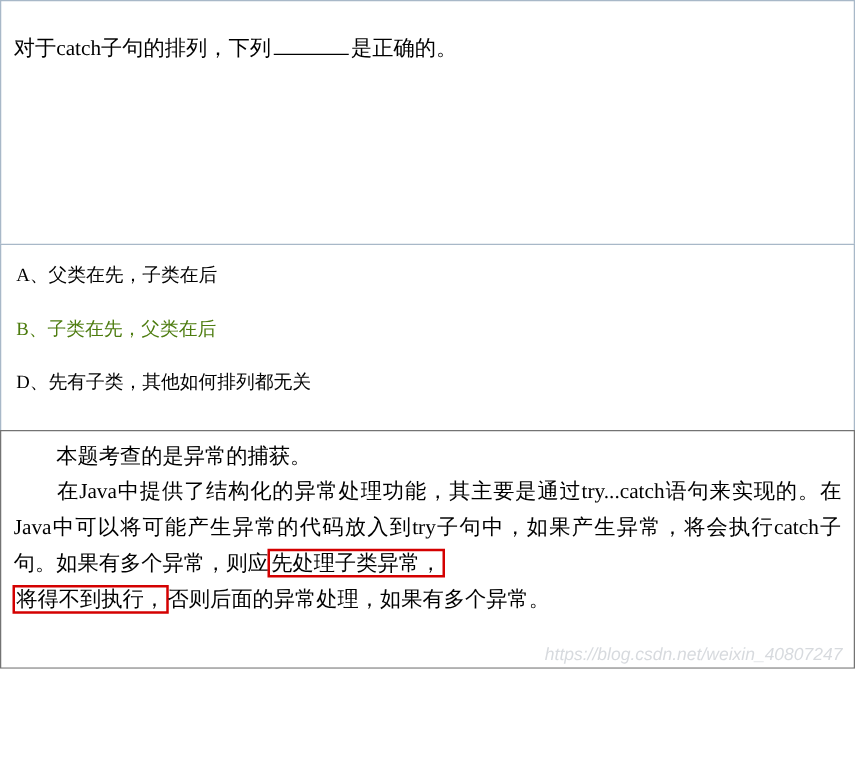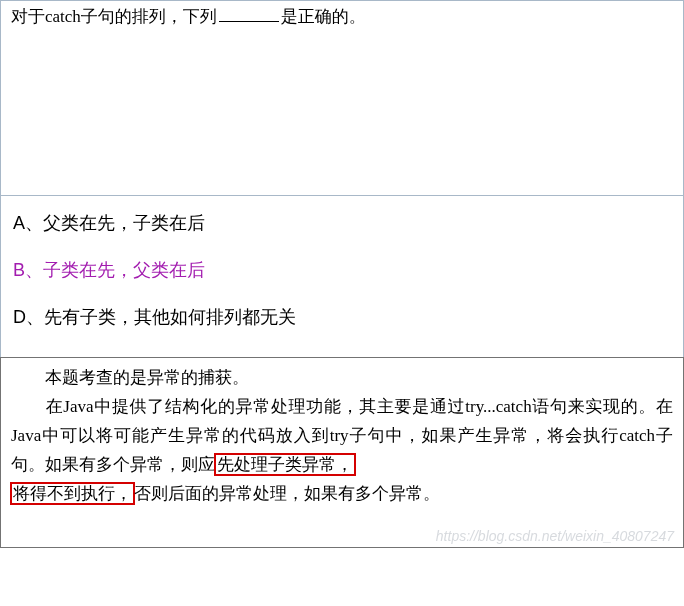--- a/index.html
+++ b/index.html
@@ -11,44 +11,45 @@
     font-size: 16px;
     color: #000;
     background: #fff;
     position: relative;
   }
   .panel {
     border: 1px solid #a8b8c8;
     border-bottom: none;
   }
   .question-panel {
-    padding: 2px 10px;
+    padding: 24px 10px;
     font-family: "SimSun", serif;
     font-size: 17px;
     line-height: 1.6;
     min-height: 195px;
   }
   .blank {
     display: inline-block;
     border-bottom: 1px solid #000;
     width: 60px;
     height: 1em;
     vertical-align: baseline;
     margin: 0 2px;
   }
   .options-panel {
     padding: 14px 12px 6px 12px;
-    font-size: 18px;
+    font-size: 15px;
     line-height: 1.5;
+    font-family: Liberation Serif, serif;
   }
   .option {
     margin-bottom: 20px;
   }
   .option.correct {
-    color: #a21caf;
+    color: #4d7c0f;
   }
   .explain-panel {
     border: 1px solid #737373;
     padding: 6px 10px 10px 10px;
     font-family: "SimSun", serif;
     font-size: 17px;
     line-height: 1.7;
     text-align: justify;
   }
   .explain-panel .indent {

